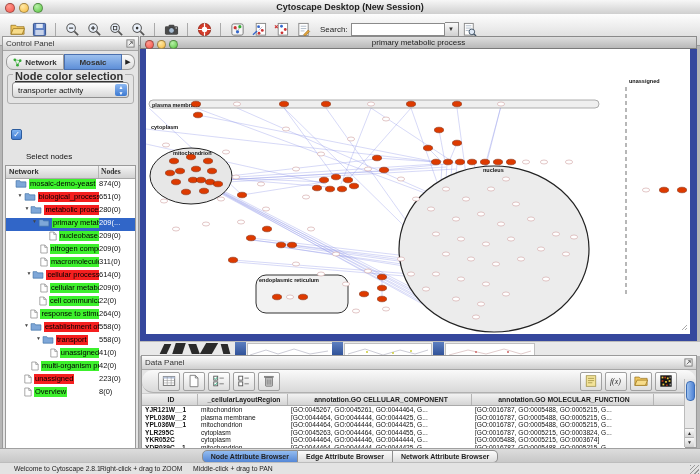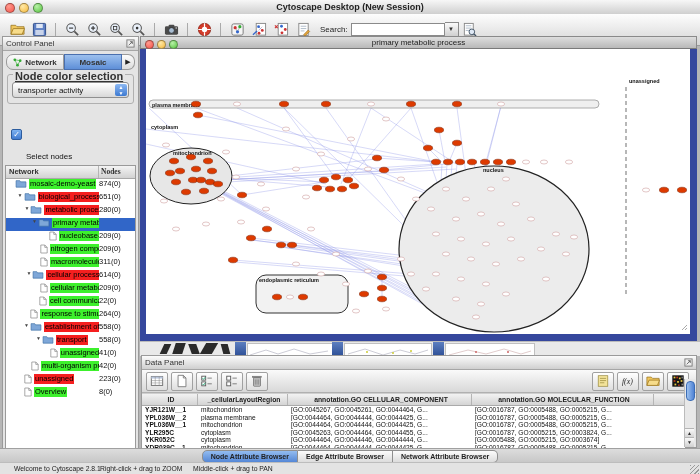--- a/index.html
+++ b/index.html
@@ -62,41 +62,41 @@
   #tree-header .c1{flex:1;padding-left:3px;border-right:1px solid #b5b5b5;line-height:12px;}
   #tree-header .c2{width:36px;padding-left:2px;line-height:12px;font-family:Liberation Serif, serif;}
   .tree-row{display:flex;align-items:flex-start;height:13px;font-size:7.5px;color:#000;}
   .tree-row.sel{background:#3166c8;}
   .tree-row .tri{width:7px;font-size:5px;color:#444;text-align:center;flex:0 0 auto;}
   .tree-row .ticon{flex:0 0 auto;margin-right:2px;display:flex;}
   .tree-row .lbl{white-space:nowrap;overflow:hidden;max-width:78px;padding:0 1px;line-height:10px;}
   .lbl.green{background:#3df02c;}
   .lbl.red{background:#f51f1f;}
   .tree-row .cnt{margin-left:auto;width:36px;flex:0 0 auto;color:#111;}
-  .tree-row.sel .cnt{color:#fff;margin-top:46px;}
+  .tree-row.sel .cnt{color:#fff;}
   
   #net-frame{left:140px;top:36px;width:557px;height:305px;}
   #net-titlebar{height:13px;background:linear-gradient(#dedede,#b9b9b9);
     border:1px solid #8a8a8a;border-bottom:1px solid #7a7a7a;box-sizing:border-box;position:relative;}
   #net-titlebar .lights{top:3px;left:4px;gap:3px;}
   #net-titlebar .light{width:7px;height:7px;}
   #net-title{text-align:center;font-size:8px;color:#222;line-height:12px;}
   #canvas-wrap{height:292px;border-left:6px solid #35479d;border-right:7px solid #35479d;
     border-bottom:7px solid #35479d;box-sizing:border-box;background:#fff;position:relative;}
   #graph-svg{display:block;}
   
   #mini-strip{left:140px;top:341px;width:560px;height:14px;background:#e9e9e9;border-top:1px solid #bbb;}
   .mini-sep{position:absolute;top:0;width:11px;height:14px;background:linear-gradient(#5d7fc0,#2d4f96);}
   .mini-thumb{position:absolute;top:1px;height:12px;background:#fff;border:1px solid #c0c0c0;}
   .glyph{position:absolute;background:#2a2a2a;}
   
   #data-panel{left:141px;top:355px;width:556px;height:93px;background:#e4e4e4;
     border:1px solid #9a9a9a;box-sizing:border-box;}
   #dp-toolbar{height:22px;background:linear-gradient(#fafafa,#d8d8d8);border-bottom:1px solid #b0b0b0;
-    display:flex;align-items:center;padding:0 4px;}
+    display:flex;align-items:center;padding:0 16px;border-radius:11px;}
   .dp-btn{width:20px;height:17px;border:1px solid #a0a0a0;border-radius:2px;margin-right:3px;
     background:linear-gradient(#ffffff,#dedede);display:inline-flex;align-items:center;justify-content:center;}
   .dp-btn svg{width:14px;height:14px;}
   #dp-spacer{flex:1;}
   #dp-table{position:relative;background:#fff;height:57px;border-top:1px solid #cfcfcf;margin-right:11px;overflow:hidden;}
   .tbl-head{display:flex;height:11px;background:linear-gradient(#f2f2f2,#d4d4d4);border-bottom:1px solid #aaa;}
   .tbl-head .th{font-size:6.8px;font-weight:bold;color:#222;text-align:center;line-height:11px;
     border-right:1px solid #b5b5b5;overflow:hidden;white-space:nowrap;}
   .tbl-row{display:flex;height:7.6px;align-items:center;}
   .tbl-row .td{font-size:6.6px;color:#111;white-space:nowrap;overflow:hidden;line-height:7.6px;}

